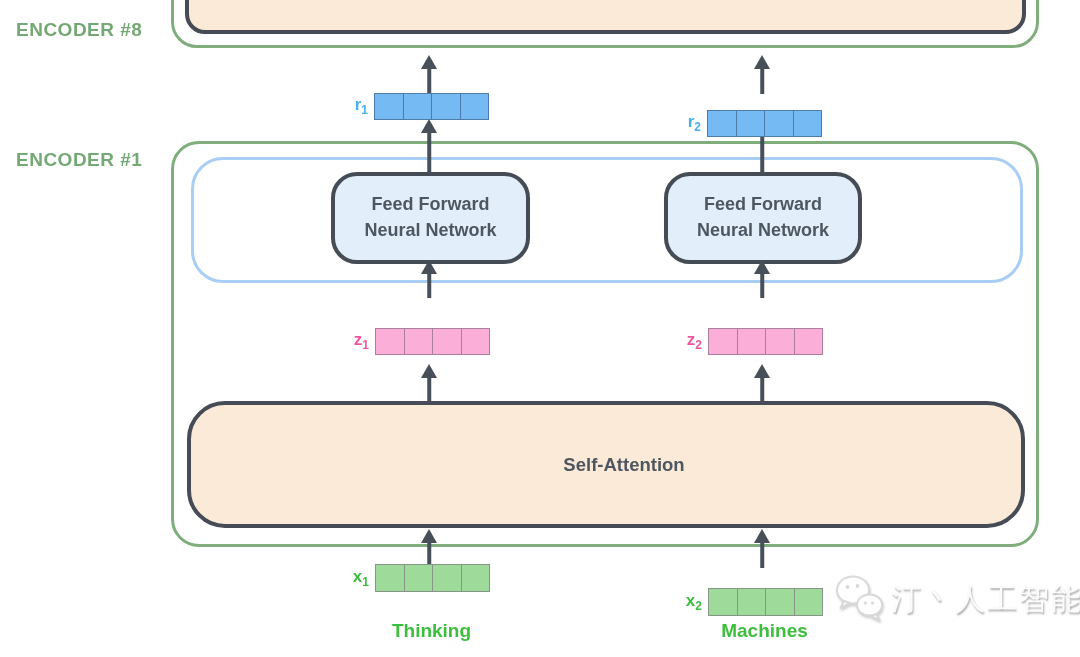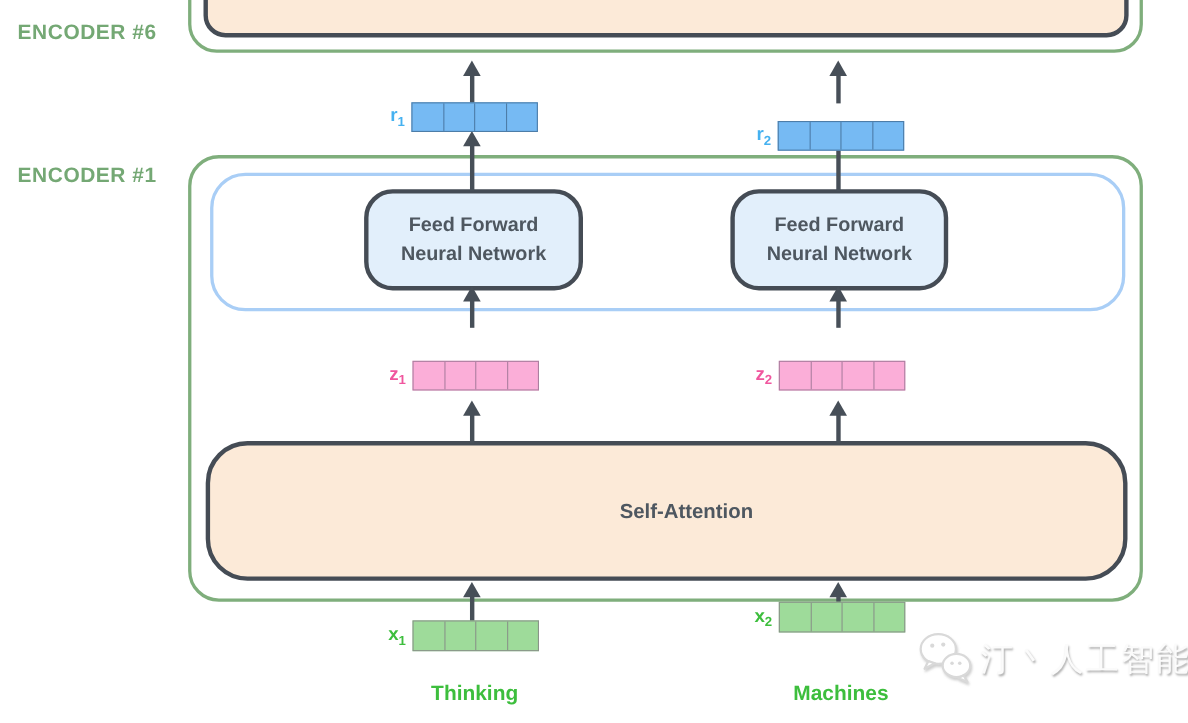--- a/index.html
+++ b/index.html
@@ -56,21 +56,21 @@
   .cells .cell{flex:1;}
   .cells.blue{background:var(--cell-blue); border:1.5px solid var(--cell-blue-stroke);}
   .cells.blue .cell{border-right:1.5px solid var(--cell-blue-stroke);}
   .cells.pink{background:var(--cell-pink); border:1.5px solid var(--cell-pink-stroke);}
   .cells.pink .cell{border-right:1.5px solid var(--cell-pink-stroke);}
   .cells.green{background:var(--cell-green); border:1.5px solid var(--cell-green-stroke); height:26px;}
   .cells.green .cell{border-right:1.5px solid var(--cell-green-stroke);}
   .cells .cell:last-child{border-right:none;}
   .vec-r1{left:338px; top:93px;} .vec-r2{left:671px; top:110px;}
   .vec-z1{left:339px; top:328px;} .vec-z2{left:672px; top:328px;}
-  .vec-x1{left:339px; top:564px;} .vec-x2{left:672px; top:547px;align-items:center;}
+  .vec-x1{left:339px; top:564px;} .vec-x2{left:672px; top:588px;align-items:center;}
 
   
   .token{width:113px; text-align:center; color:var(--lbl-green); font-weight:bold; font-size:19px; z-index:6;}
   .token1{left:375px; top:620px;} .token2{left:708px; top:620px;}
 
   
   .ar{width:16px; z-index:5;}
   .ar::before{content:""; position:absolute; top:0; left:50%; transform:translateX(-50%);
     border-left:8px solid transparent; border-right:8px solid transparent;
     border-bottom:14px solid var(--arrow);}
@@ -89,21 +89,21 @@
   .wm-text{margin-left:6px; font-size:30px; color:#FBFBFB; letter-spacing:2px;
     text-shadow:1px 2px 2px #ABABAB; white-space:nowrap;}
 </style>
 </head>
 <body>
 
 <div class="canvas">
 
   <div class="abs enc2-green"></div>
   <div class="abs enc2-orange"></div>
-  <div class="abs enc-label enc2-label">ENCODER #6</div>
+  <div class="abs enc-label enc2-label">ENCODER #8</div>
 
   <div class="abs enc1-green"></div>
   <div class="abs enc-label enc1-label">ENCODER #1</div>
   <div class="abs ffnn-wrap"></div>
 
   <div class="abs ffnn ffnn1">
     <div>Feed Forward</div>
     <div>Neural Network</div>
   </div>
   <div class="abs ffnn ffnn2">

